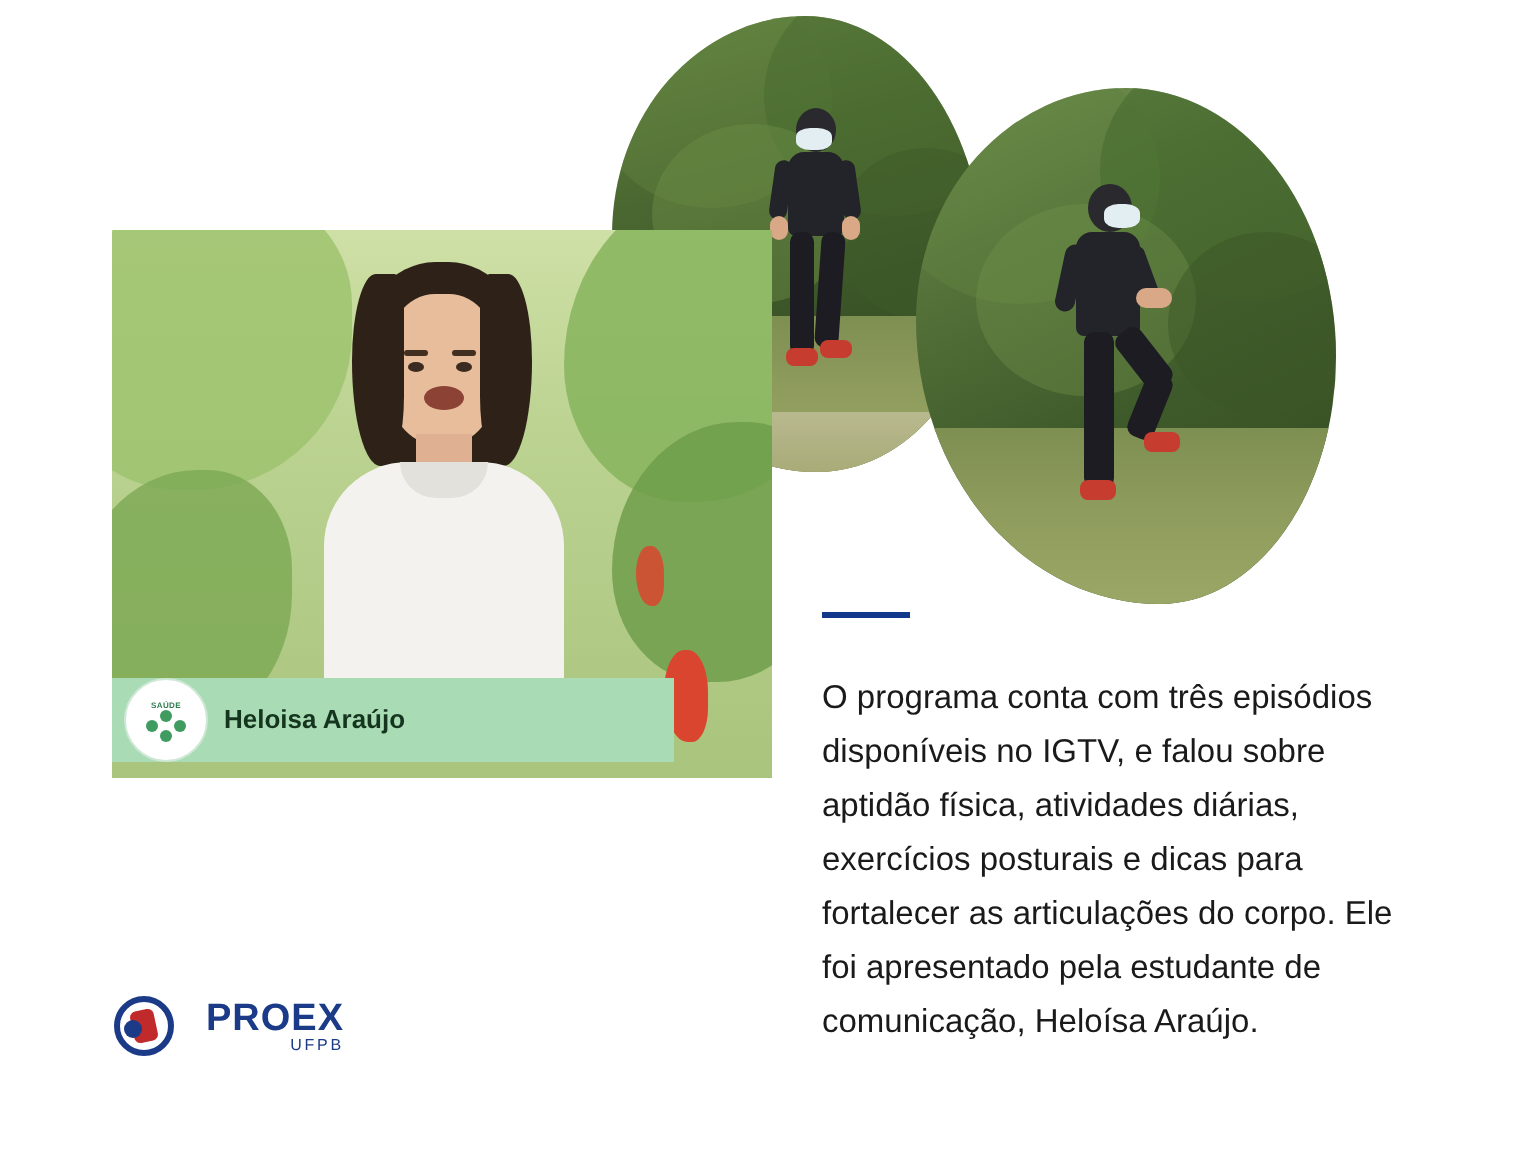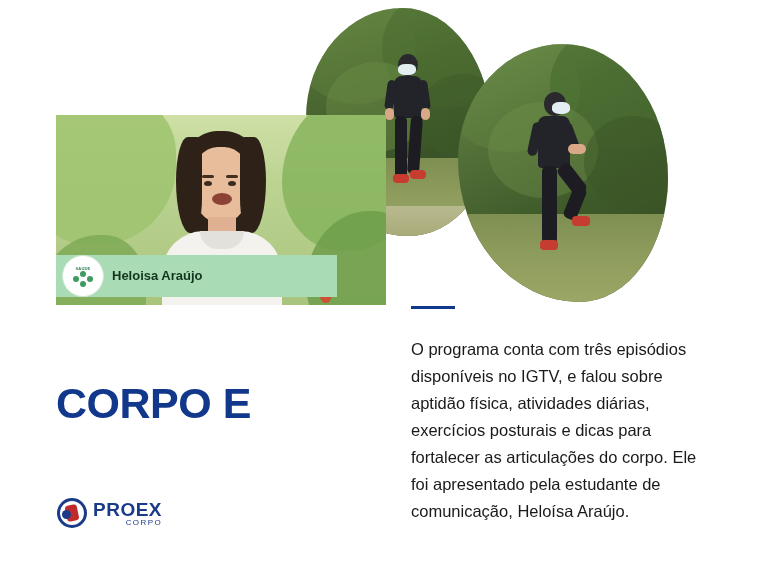--- a/index.html
+++ b/index.html
@@ -96,21 +96,21 @@
     border-radius: 4px;
     background: #c63c2e;
   }
 
   
   .video {
     position: absolute;
     left: 56px;
     top: 115px;
     width: 330px;
-    height: 190px;
+    height: 274px;
     overflow: hidden;
     background: linear-gradient(180deg, #cfe0a6 0%, #bcd392 35%, #a9c47d 100%);
   }
   .v-bg-leaf {
     position: absolute;
     border-radius: 60% 40% 55% 45%;
     opacity: .85;
   }
   .v-flower {
     position: absolute;
@@ -315,21 +315,21 @@
   .proex-mark .pm-blue {
     position: absolute;
     left: 5px;
     top: 12px;
     width: 9px;
     height: 9px;
     background: #1b3a87;
     border-radius: 50%;
   }
   .proex-text {
-    margin-left: 6px;
+    margin-left: 16px;
     line-height: 1;
   }
   .proex-name {
     color: #1b3a87;
     font-size: 19px;
     font-weight: bold;
     letter-spacing: .5px;
   }
   .proex-sub {
     color: #1b3a87;
@@ -441,31 +441,30 @@
           <div class="np-logo-dot" style="left:7px;top:10px;"></div>
         </div>
       </div>
       <div class="np-text">
         <div class="np-name">Heloisa Araújo</div>
       </div>
     </div>
   </div>
 
   <div class="title">
-    <div>CORPO E</div>
   </div>
 
   <div class="proex">
     <div class="proex-mark">
       <div class="pm-ring"></div>
       <div class="pm-red"></div>
       <div class="pm-blue"></div>
     </div>
     <div class="proex-text">
       <div class="proex-name">PROEX</div>
-      <div class="proex-sub">CORPO</div>
+      <div class="proex-sub">UFPB</div>
     </div>
   </div>
 
   <div class="rule"></div>
   <div class="body-text">O programa conta com três episódios disponíveis no IGTV, e falou sobre aptidão física, atividades diárias, exercícios posturais e dicas para fortalecer as articulações do corpo. Ele foi apresentado pela estudante de comunicação, Heloísa Araújo.</div>
 
 </div>
 
 </body></html>

